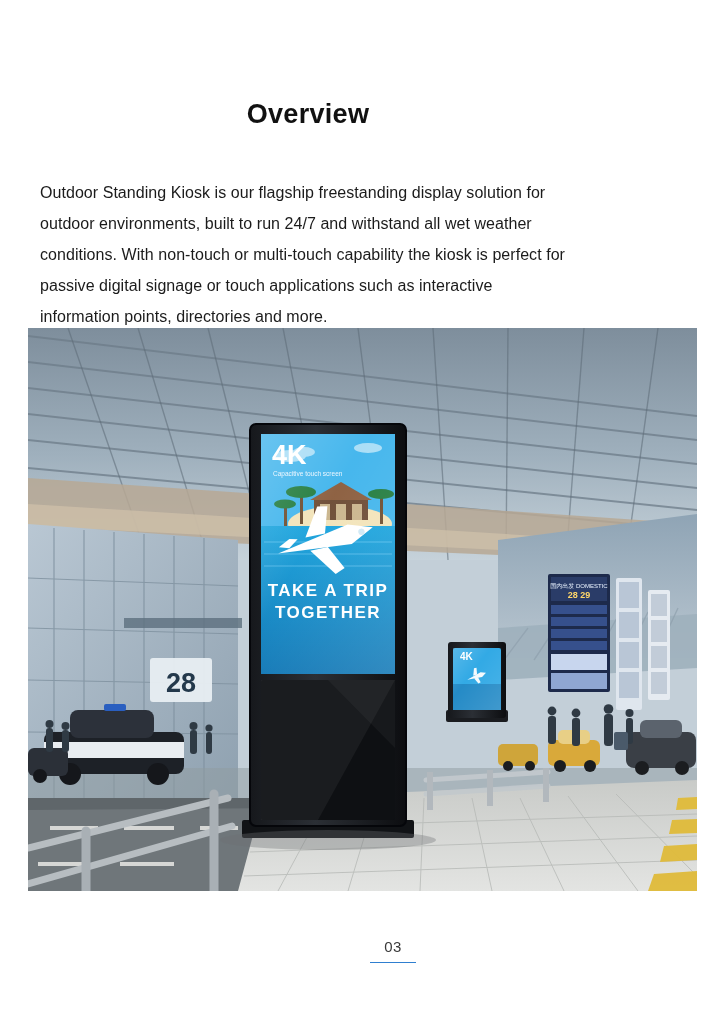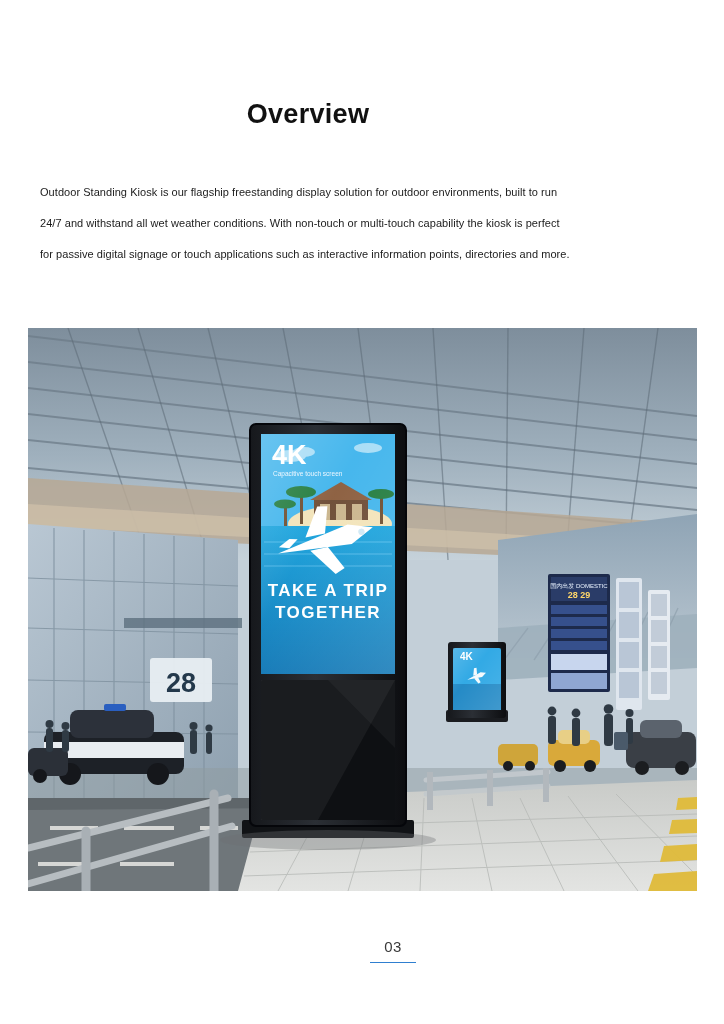--- a/index.html
+++ b/index.html
@@ -28,21 +28,21 @@
     font-weight: bold;
     letter-spacing: 0.3px;
     color: #111111;
     margin: 0;
     padding-top: 98px;
     line-height: 1.2;
   }
   .body-copy {
     margin: 0;
     padding: 47px 42px 0 40px;
-    font-size: 11px;
+    font-size: 16px;
     line-height: 31px;
     color: #1b1b1b;
     text-align: left;
     letter-spacing: 0.05px;
   }
 
   
   .photo {
     position: absolute;
     left: 28px;

